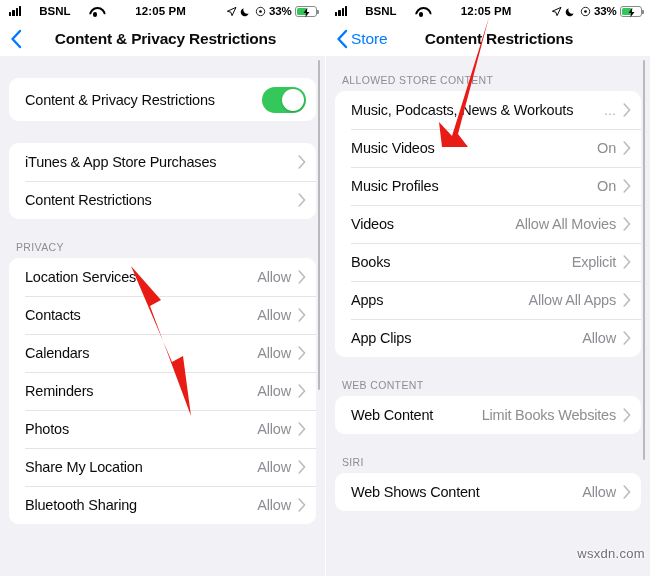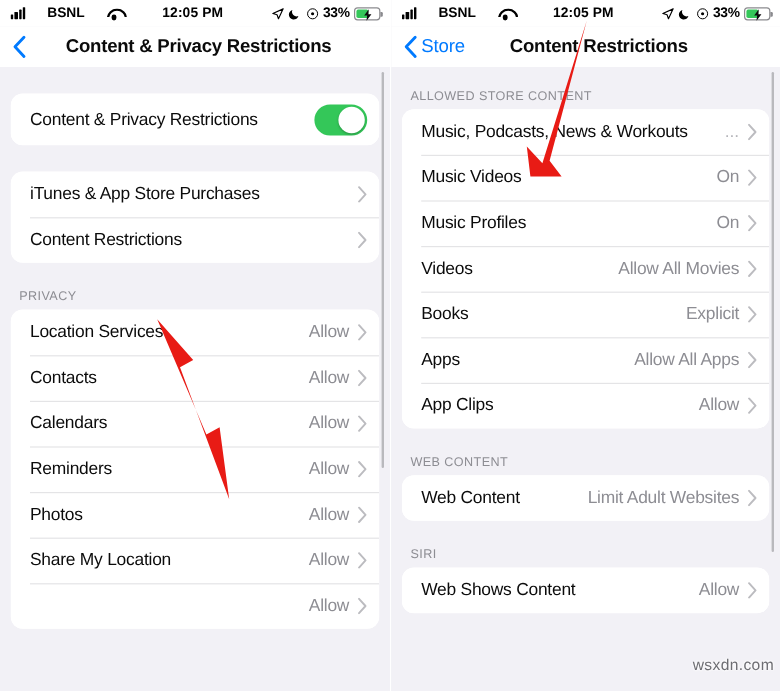--- a/index.html
+++ b/index.html
@@ -265,20 +265,21 @@
         </div>
         <div class="row">
           <span class="row-label">Share My Location</span>
           <span class="row-spacer"></span>
           <span class="row-value">Allow</span>
           <svg class="chev" viewBox="0 0 8 14">
               <path d="M1.2 1 L6.6 7 L1.2 13" fill="none" stroke="#bcbcc0" stroke-width="1.6" stroke-linecap="round" stroke-linejoin="round"></path>
             </svg>
         </div>
         <div class="row">
+          <span class="row-label">Bluetooth Sharing</span>
           <span class="row-spacer"></span>
           <span class="row-value">Allow</span>
           <svg class="chev" viewBox="0 0 8 14">
               <path d="M1.2 1 L6.6 7 L1.2 13" fill="none" stroke="#bcbcc0" stroke-width="1.6" stroke-linecap="round" stroke-linejoin="round"></path>
             </svg>
         </div>
       </div>
     </div>
 
     <svg class="arrow-svg" width="325" height="576" viewBox="0 0 325 576">
@@ -400,21 +401,21 @@
       </div>
 
       <div class="gap-22"></div>
 
       <div class="group-header">WEB CONTENT</div>
 
       <div class="card">
         <div class="row">
           <span class="row-label">Web Content</span>
           <span class="row-spacer"></span>
-          <span class="row-value">Limit Adult Websites</span>
+          <span class="row-value">Limit Books Websites</span>
           <svg class="chev" viewBox="0 0 8 14">
               <path d="M1.2 1 L6.6 7 L1.2 13" fill="none" stroke="#bcbcc0" stroke-width="1.6" stroke-linecap="round" stroke-linejoin="round"></path>
             </svg>
         </div>
       </div>
 
       <div class="gap-22"></div>
 
       <div class="group-header">SIRI</div>
 

